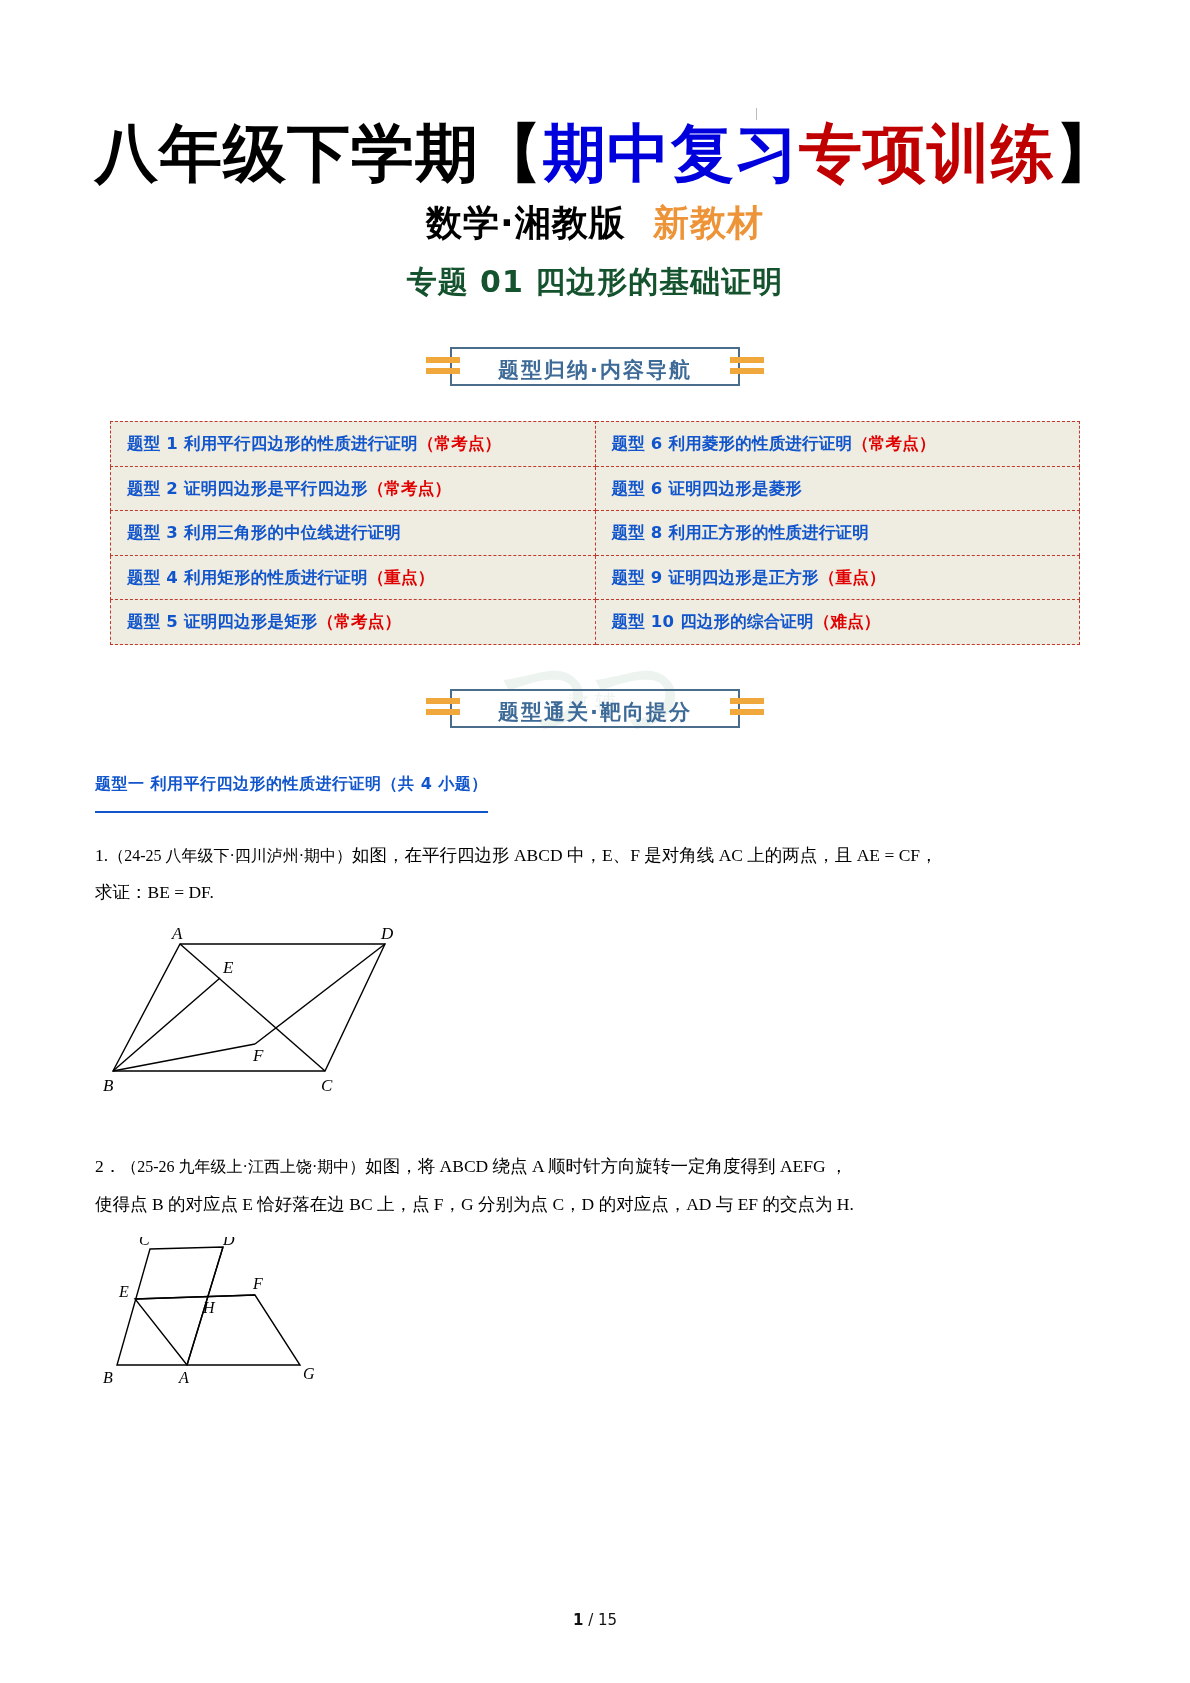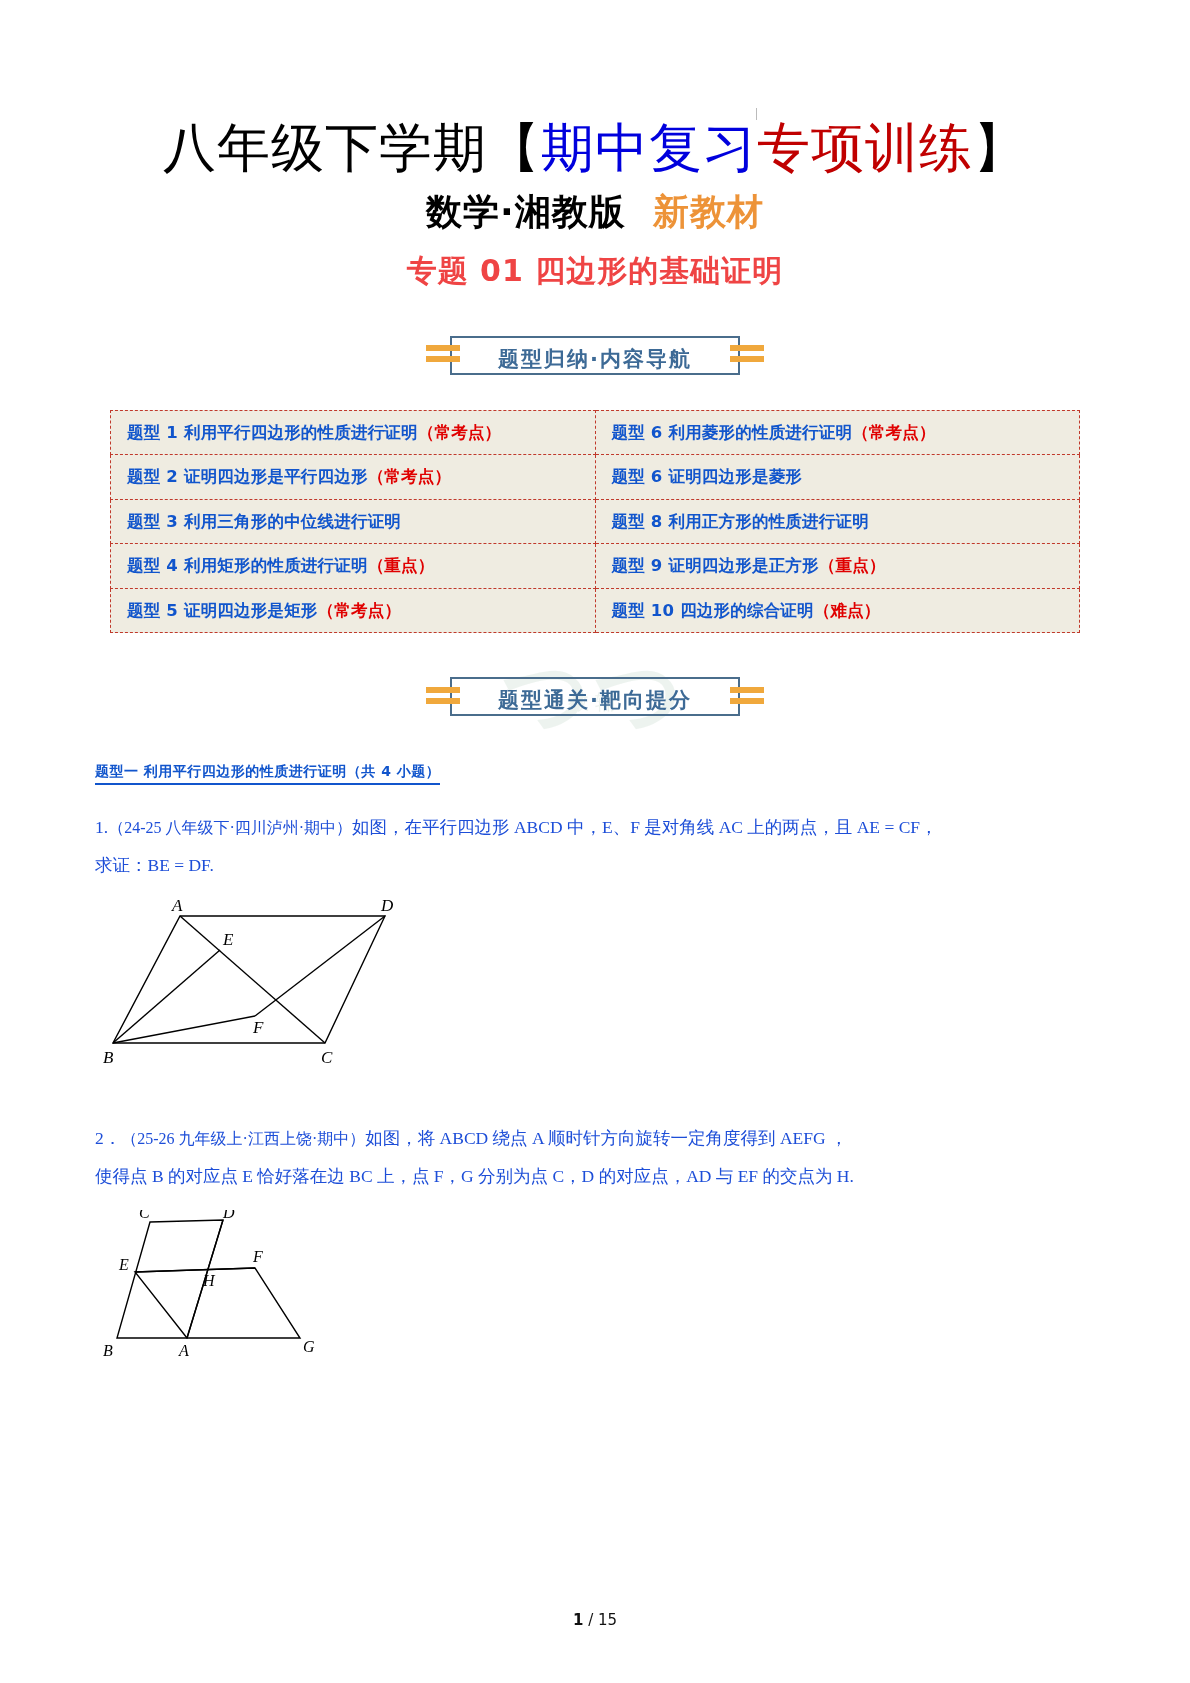--- a/index.html
+++ b/index.html
@@ -46,22 +46,22 @@
     letter-spacing: 6px;
     margin-top: -44px;
     font-family: "DejaVu Sans", sans-serif;
   }
 
   
   .title-wrap { position: relative; z-index: 2; padding-top: 118px; text-align: center; }
 
   .main-title {
     font-family: "DejaVu Sans", sans-serif;
-    font-size: 53px;
-    font-weight: normal;
+    font-size: 63px;
+    font-weight: bold;
     line-height: 1.15;
     letter-spacing: 1px;
     white-space: nowrap;
   }
   .t-black { color: #000000; }
   .t-blue  { color: #0000dd; }
   .t-red   { color: #c00000; }
   .t-orange{ color: #ed9338; }
 
   .sub-title {
@@ -71,21 +71,21 @@
     margin-top: 9px;
     letter-spacing: 1px;
     white-space: nowrap;
     text-align: center;
   }
 
   .topic-title {
     font-family: "DejaVu Sans", sans-serif;
     font-size: 30px;
     font-weight: bold;
-    color: #ef4444;
+    color: #14532d;
     margin-top: 14px;
     letter-spacing: 1px;
   }
 
   
   .banner-row {
     position: relative;
     z-index: 2;
     display: flex;
     justify-content: center;
@@ -156,32 +156,32 @@
     line-height: 1.3;
   }
   .toc-cell .tag { color: #e00000; }
 
   
   .qsection { position: relative; z-index: 2; margin-top: 46px; }
 
   .sec-head {
     display: inline-block;
     font-family: "DejaVu Sans", sans-serif;
-    font-size: 14px;
+    font-size: 16px;
     font-weight: bold;
     color: #1155cc;
     border-bottom: 2px solid #1155cc;
-    padding-bottom: 2px;
+    padding-bottom: 16px;
     letter-spacing: 0.5px;
   }
 
   .q-body {
     font-family: "Liberation Serif", "DejaVu Serif", serif;
     font-size: 17.5px;
-    color: #1d4ed8;
+    color: #000000;
     line-height: 2.15;
     margin-top: 24px;
     text-align: justify;
   }
   .q-body .sm { font-size: 16px; }
 
   .q2 { margin-top: 52px; }
 
   
   .fig { position: relative; z-index: 2; margin-top: 14px; }

